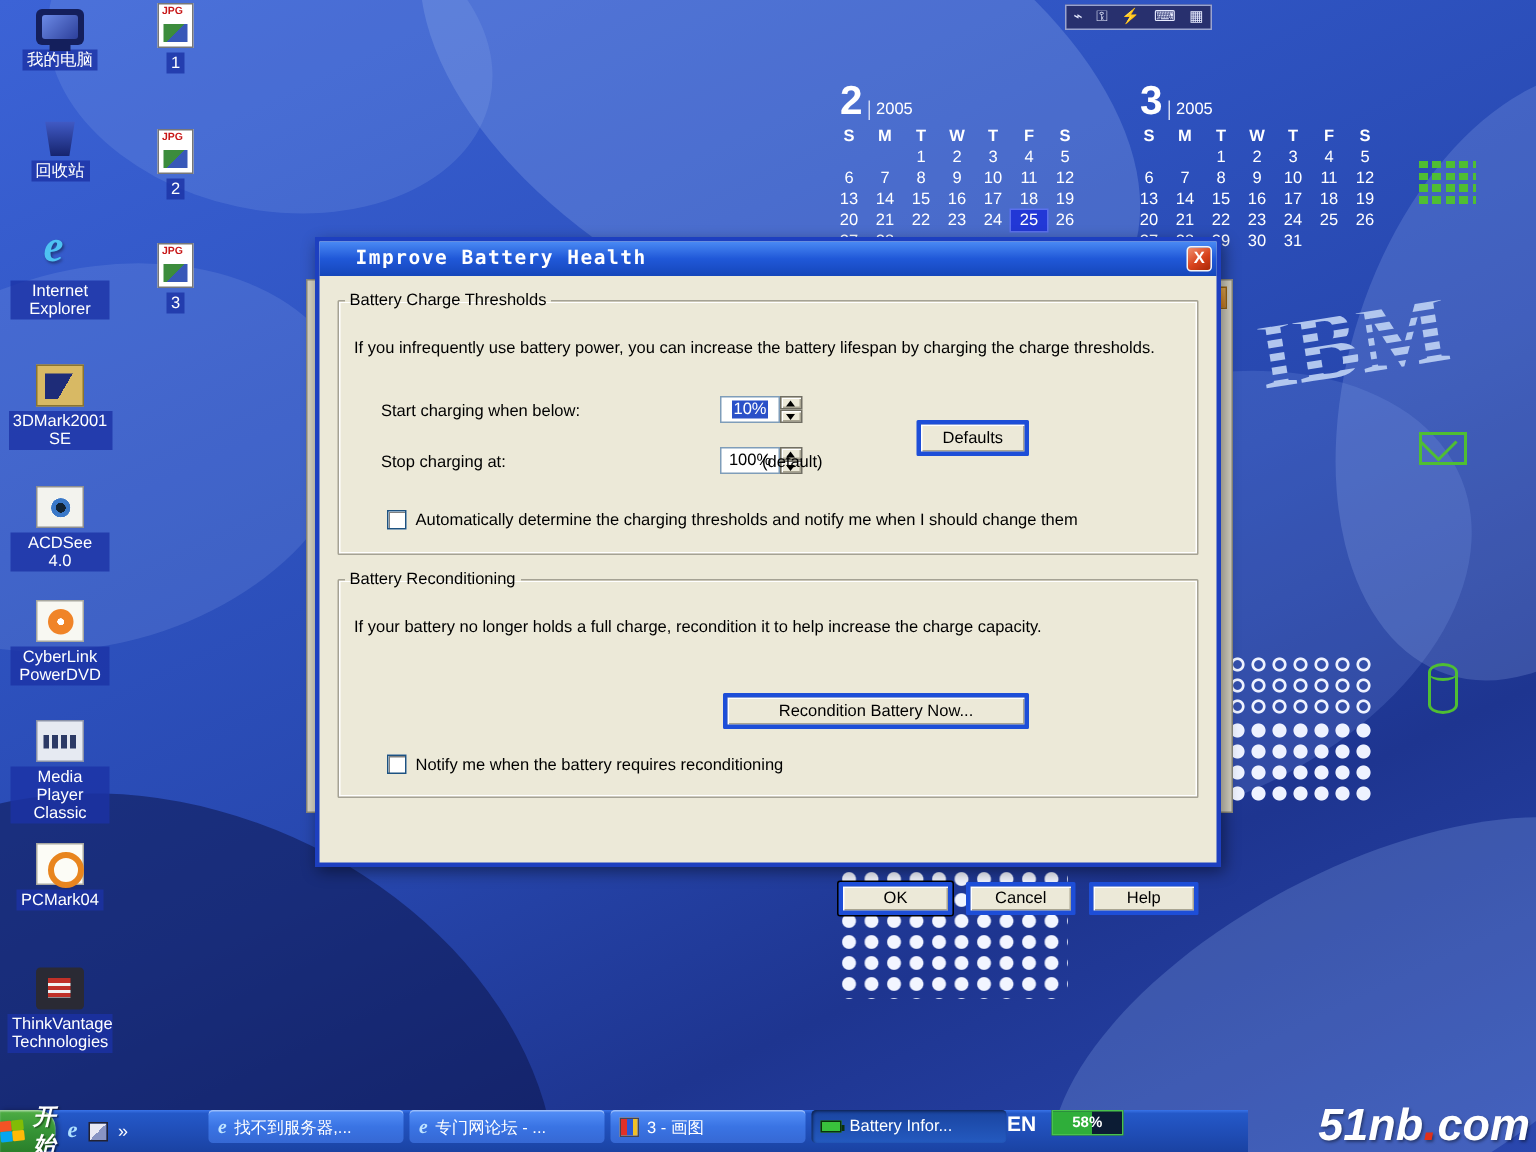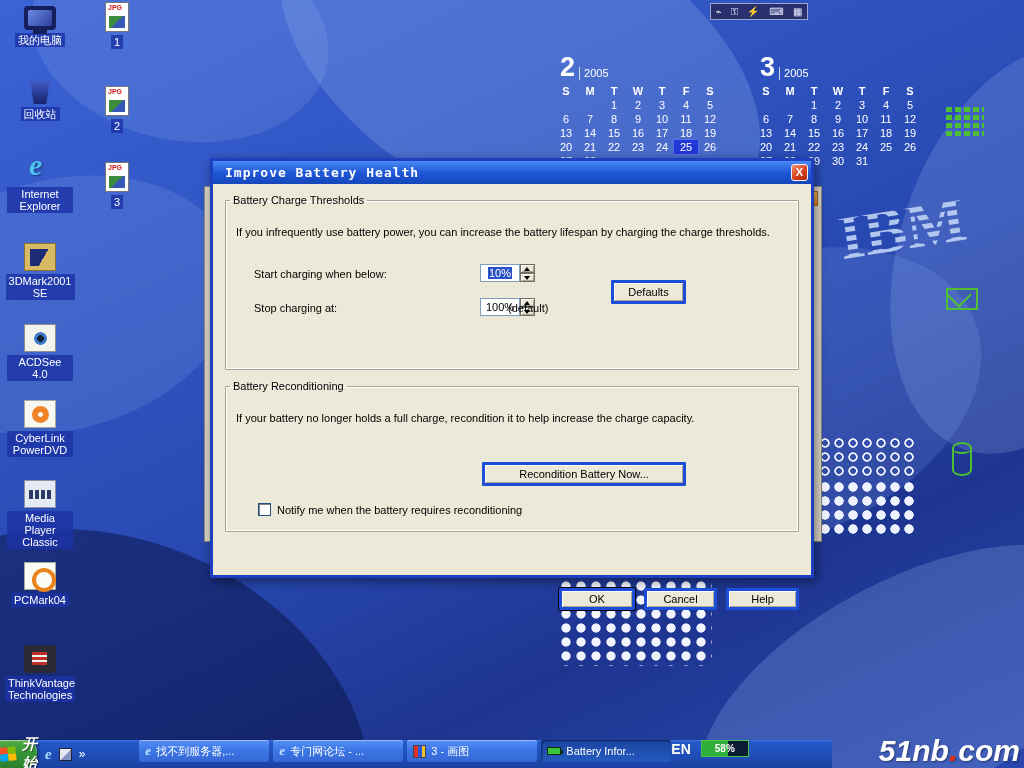--- a/index.html
+++ b/index.html
@@ -109,21 +109,21 @@
 
   
   .bg-window { position:absolute; left:204px; top:186px; width:618px; height:356px; z-index:5;
     background:#d8d4c4; border:1px solid #8a887c; }
   .bg-window .orange-btn { position:absolute; right:3px; top:4px; width:15px; height:15px;
     background:linear-gradient(#f0b050,#d88420); border:1px solid #a06812; }
 
   
   .dialog { position:absolute; left:210px; top:158px; width:604px; height:420px; z-index:10;
     border:3px solid #1d3fc0; background:#ece9d8; box-shadow:2px 3px 10px rgba(0,0,0,.45); }
-  .titlebar { height:23px; display:flex; align-items:center; padding-left:12px; position:relative;
+  .titlebar { height:23px; display:flex; align-items:center; padding-left:24px; position:relative;
     background:linear-gradient(180deg,#4a8af4 0%,#2058d8 50%,#1546ba 100%); }
   .title-text { color:#fff; font:bold 13px "DejaVu Sans Mono", monospace; letter-spacing:1px; }
   .close-btn { position:absolute; right:3px; top:3px; width:17px; height:17px; border-radius:3px;
     background:linear-gradient(145deg,#f09070,#d8421c 55%,#a82808); border:1px solid #f4f4f4;
     color:#fff; font:bold 11px "Liberation Sans",sans-serif; text-align:center; line-height:15px; cursor:default; }
   .dlg-body { position:relative; height:391px; font-size:11px; color:#000; }
 
   fieldset.grp { position:absolute; left:12px; width:574px; border:1px solid #a5a294;
     box-shadow:inset 1px 1px 0 #fff, inset -1px -1px 0 #fff; border-radius:1px; }
   fieldset.grp legend { font-size:11px; padding:0 3px; margin-left:4px; }
@@ -447,20 +447,24 @@
         <div class="spin-field">100%</div>
         <div class="spin-btns">
           <div class="spin-btn spin-up"></div>
           <div class="spin-btn spin-down"></div>
         </div>
       </div>
       <div class="abs" style="left:282px; top:96px;">(default)</div>
 
       <div class="btn abs" style="left:385px; top:74px; width:75px; height:24px;">Defaults</div>
 
+      <div class="cb-row" style="left:32px; top:134px;">
+        <div class="cb"></div>
+        <span>Automatically determine the charging thresholds and notify me when I should change them</span>
+      </div>
     </fieldset>
 
     <fieldset class="grp grp2">
       <legend>Battery Reconditioning</legend>
       <div class="abs" style="left:10px; top:20px; right:18px;">If your battery no longer holds a full charge, recondition it to help increase the charge capacity.</div>
 
       <div class="btn abs" style="left:256px; top:70px; width:204px; height:24px;">Recondition Battery Now...</div>
 
       <div class="cb-row" style="left:32px; top:111px;">
         <div class="cb"></div>

